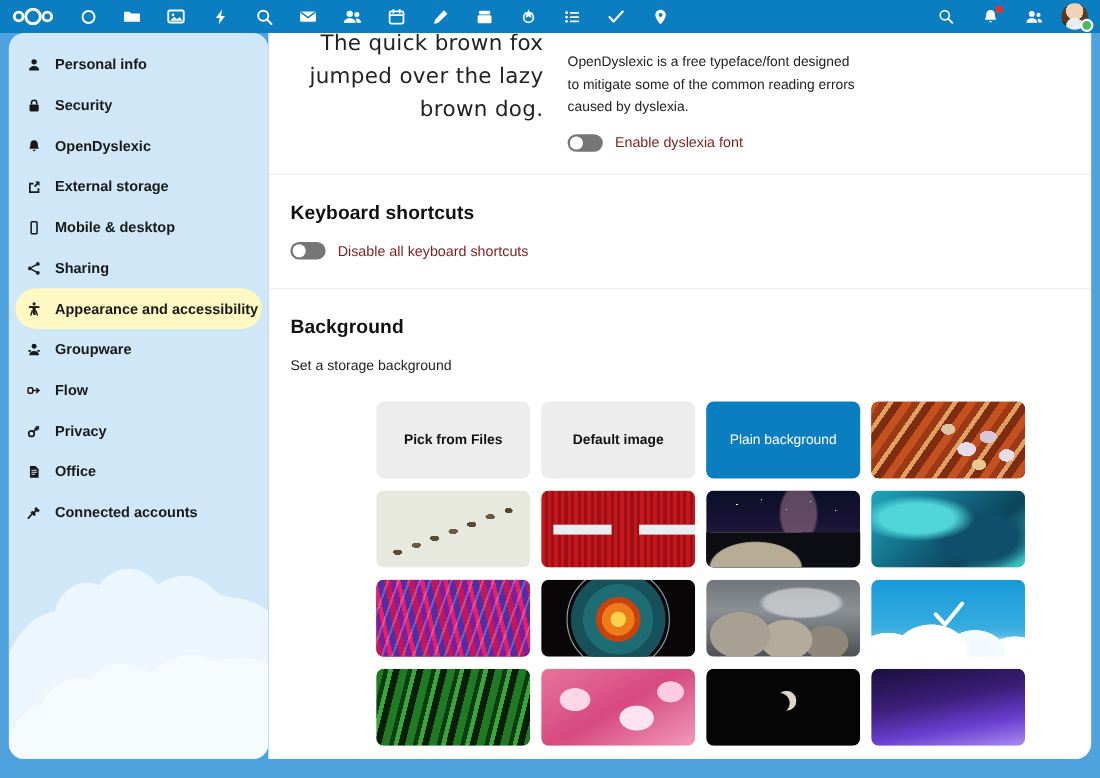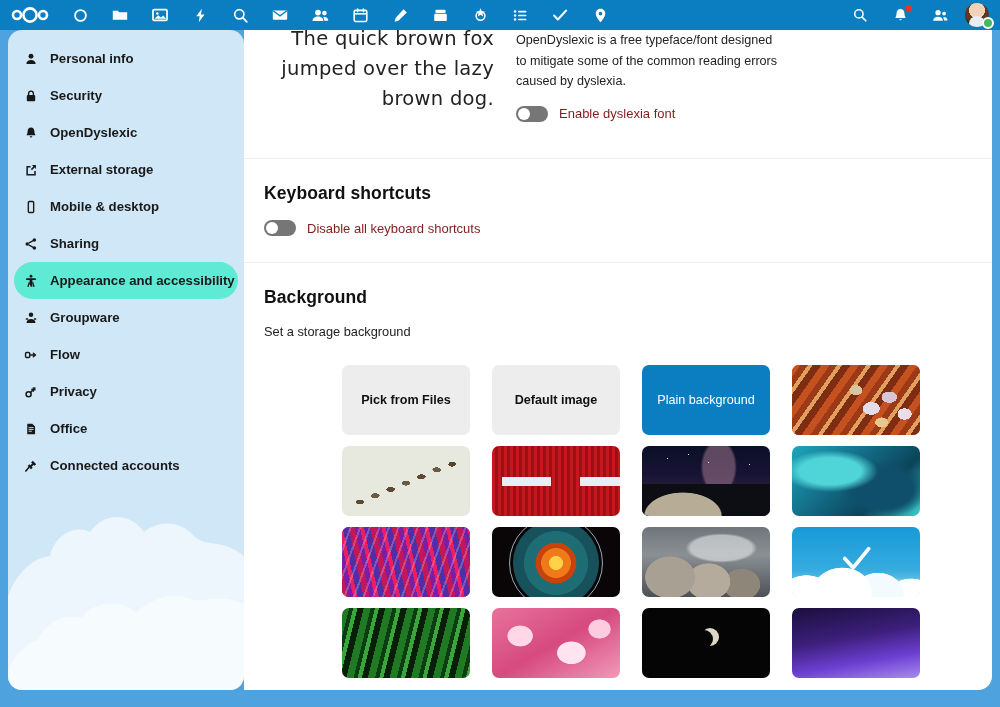--- a/index.html
+++ b/index.html
@@ -60,21 +60,21 @@
     position: absolute; left: 0; right: 0; bottom: 0; height: 330px;
     pointer-events: none;
   }
   .nav-list { position: relative; z-index: 2; padding: 0 6px; }
   .side-item {
     display: flex; align-items: center;
     height: 37px; padding: 0 10px; margin-bottom: 0px;
     border-radius: 19px;
     color: #19191a; font-size: 13.2px; font-weight: bold;
   }
-  .side-item.active { background: #5eead4; }
+  .side-item.active { background: #fef9c3; }
   .side-ico { width: 26px; display: flex; align-items: center; justify-content: flex-start; flex: 0 0 26px; }
   .side-label { white-space: nowrap; }
 
   
   .main {
     position: absolute; left: 244px; top: 30px;
     width: 748px; height: 660px;
     background: #ffffff;
     border-radius: 0 0 14px 0;
     overflow: hidden;
@@ -87,21 +87,21 @@
     display: flex; gap: 22px; padding: 0 20px 0 20px; height: 128px;
   }
   .dys-sample {
     width: 230px; padding-top: 0px;
     text-align: right;
     font-family: "DejaVu Sans", sans-serif;
     font-size: 19.5px; line-height: 30px; color: #222;
     letter-spacing: 0.3px;
     margin-top: -6px;
   }
-  .dys-right { padding-top: 0; width: 270px; }
+  .dys-right { padding-top: 16px; width: 270px; }
   .dys-text { font-size: 12.6px; line-height: 20.5px; color: #222; }
   .toggle-row { display: flex; align-items: center; gap: 11px; margin-top: 14px; }
   .switch {
     width: 32px; height: 16px; border-radius: 8px; background: #767676;
     position: relative; flex: 0 0 32px;
   }
   .switch .knob {
     position: absolute; left: 2px; top: 2px;
     width: 12px; height: 12px; border-radius: 50%; background: #ffffff;
   }
@@ -118,21 +118,21 @@
 
   
   .bg-grid {
     margin: 26px 0 0 0;
     display: grid;
     grid-template-columns: repeat(4, 140px);
     gap: 11px 10px;
     padding-left: 78px;
   }
   .tile {
-    width: 128px; height: 70px; border-radius: 7px;
+    width: 140px; height: 70px; border-radius: 7px;
     position: relative; overflow: hidden;
     display: flex; align-items: center; justify-content: center;
   }
   .tile-btn { background: #ededed; }
   .tile-btn .tlabel { font-size: 12.6px; font-weight: bold; color: #111; }
   .tile-plain { background: #0a7ec1; }
   .tile-plain .tlabel { font-size: 12.6px; font-weight: normal; color: #ffffff; }
   .check {
     position: absolute; width: 34px; height: 34px;
     left: 50%; top: 50%; transform: translate(-50%,-58%);

